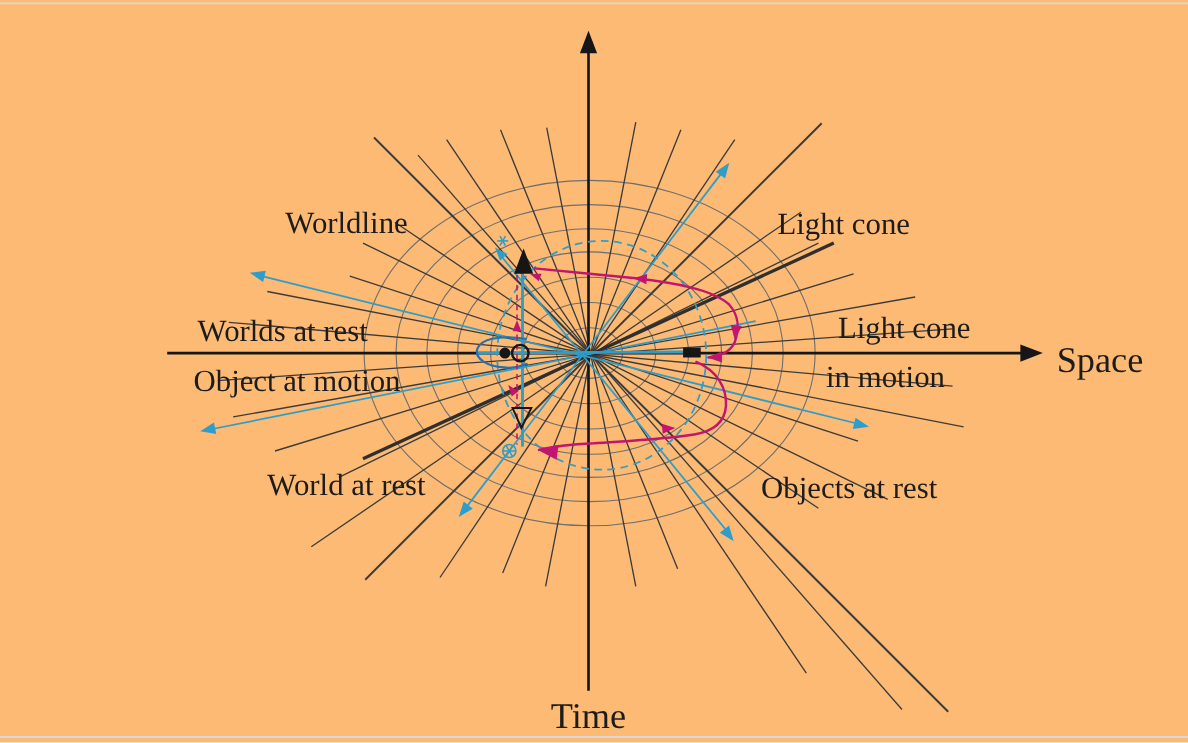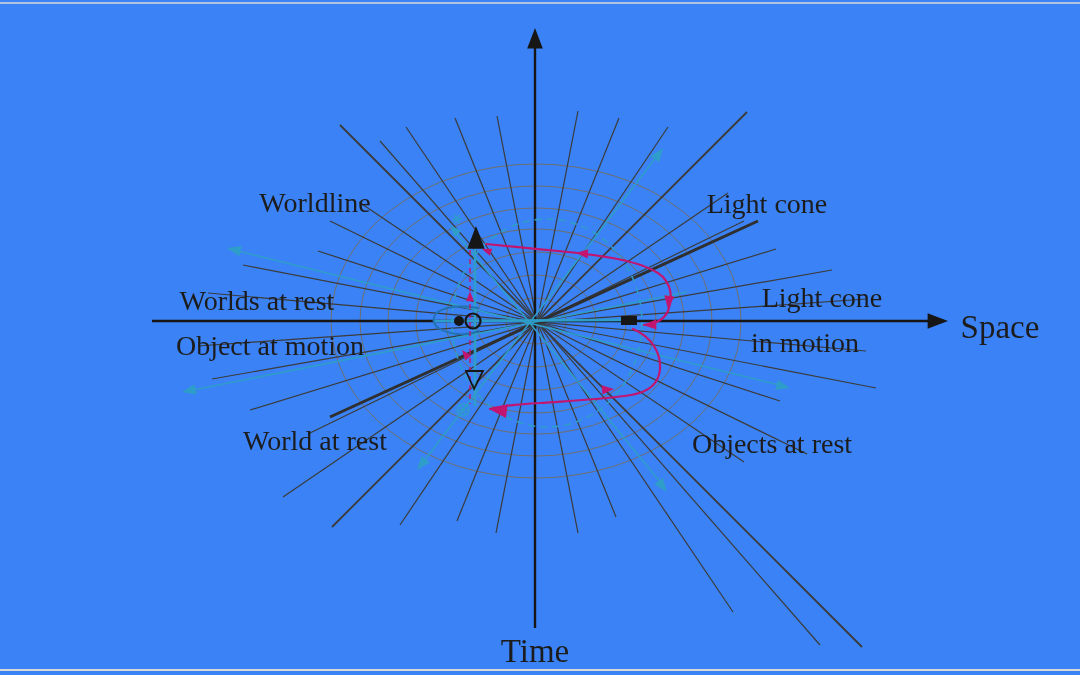--- a/index.html
+++ b/index.html
@@ -1,16 +1,16 @@
 <!DOCTYPE html>
 <html><head>
 <meta charset="utf-8">
 <style>
   html,body{margin:0;padding:0;background:#ffffff;}
-  .stage{position:relative;width:1080px;height:675px;background:#3b82f6;overflow:hidden;}
+  .stage{position:relative;width:1080px;height:675px;background:#fdba74;overflow:hidden;}
   svg{display:block;}
   .lbl{font-family:"Liberation Serif","DejaVu Serif",serif;font-size:28px;fill:#1c1c1c;text-anchor:middle;}
   .axis-lbl{font-family:"Liberation Serif","DejaVu Serif",serif;font-size:33px;fill:#1c1c1c;text-anchor:middle;}
 </style>
 </head>
 <body>
 
 <div class="stage">
   <svg width="1080" height="675" viewBox="0 0 1080 675">
     <g id="shapes">

